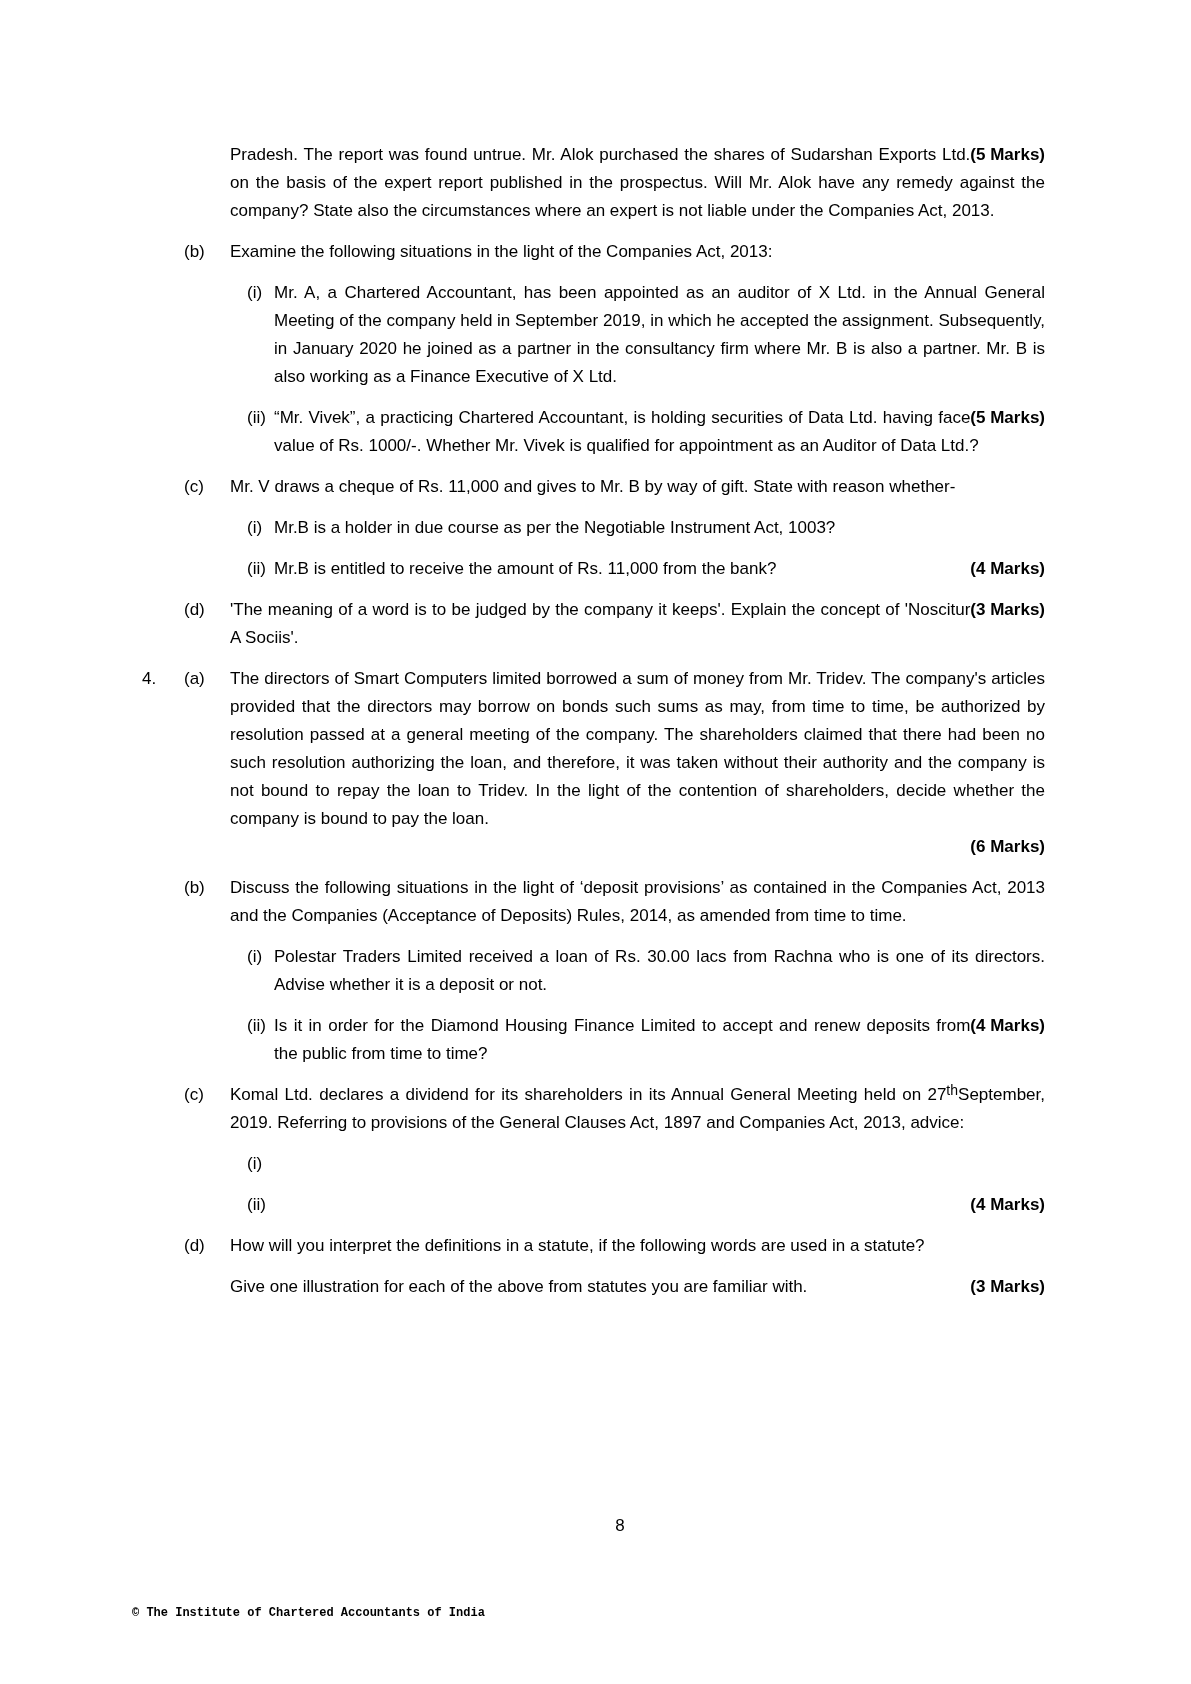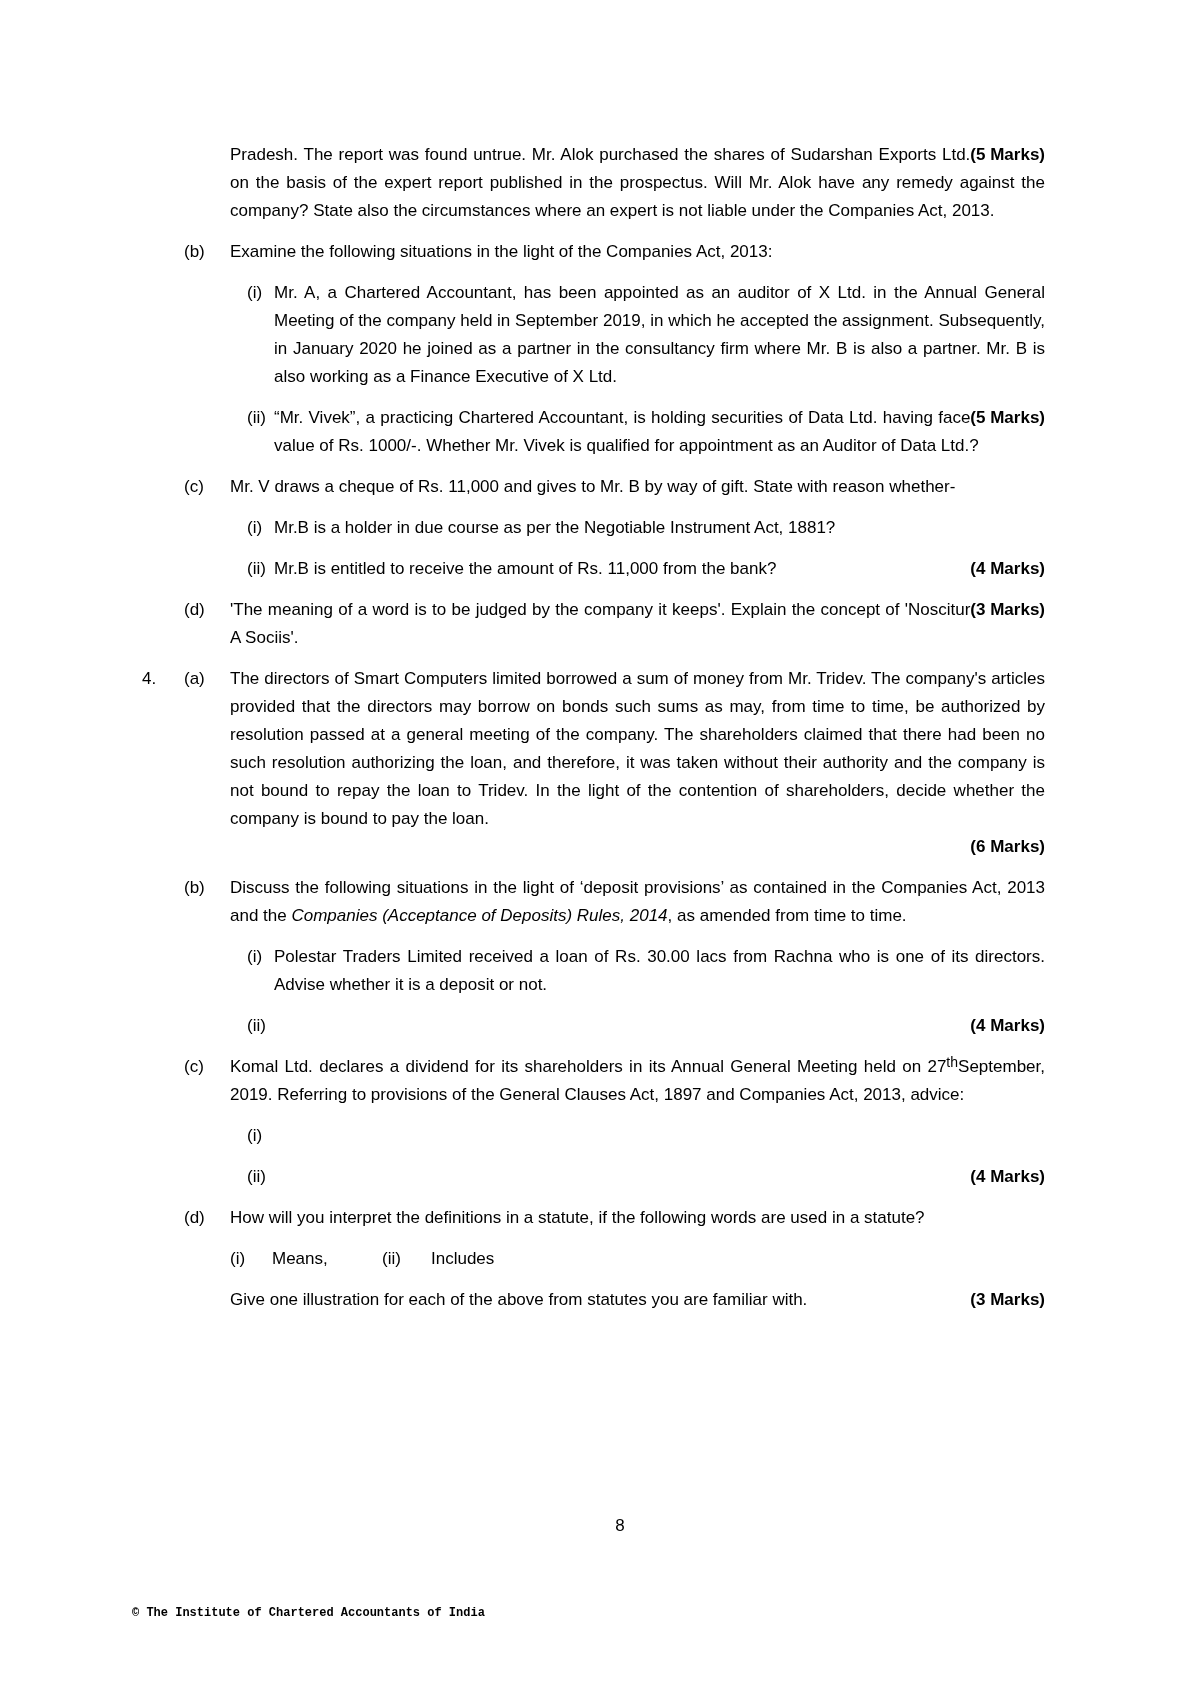--- a/index.html
+++ b/index.html
@@ -19,21 +19,21 @@
     left:142px; top:141px;
     width:903px;
   }
   .row { display:flex; margin-bottom:13px; }
   .c-num    { flex:0 0 42px; }
   .c-letter { flex:0 0 46px; }
   .c-roman  { flex:0 0 44px; padding-left:17px; box-sizing:border-box; }
   .body { flex:1; text-align:justify; }
   .marks { float:right; font-weight:bold; }
   .marks-line { text-align:right; font-weight:bold; }
-  .it { font-style:italic; }
+  .it { }
   .sup { font-size:14px; position:relative; top:-5px; }
   .inl-label-1 { display:inline-block; width:42px; }
   .inl-text-1  { display:inline-block; width:110px; }
   .inl-label-2 { display:inline-block; width:49px; }
   .pagenum {
     position:absolute; top:1512px; left:0; width:1240px;
     text-align:center;
   }
   .footer {
     position:absolute; left:132px; top:1601px;
@@ -76,21 +76,21 @@
     <div class="row">
       <span class="c-num"></span>
       <span class="c-letter">(c)</span>
       <div class="body"><span>Mr. V draws a cheque of Rs. 11,000 and gives to Mr. B by way of gift. State with reason whether-</span></div>
     </div>
 
     <div class="row">
       <span class="c-num"></span>
       <span class="c-letter"></span>
       <span class="c-roman">(i)</span>
-      <div class="body"><span>Mr.B is a holder in due course as per the Negotiable Instrument Act, 1881?</span></div>
+      <div class="body"><span>Mr.B is a holder in due course as per the Negotiable Instrument Act, 1003?</span></div>
     </div>
 
     <div class="row">
       <span class="c-num"></span>
       <span class="c-letter"></span>
       <span class="c-roman">(ii)</span>
       <div class="body"><span class="marks">(4 Marks)</span><span>Mr.B is entitled to receive the amount of Rs. 11,000 from the bank?</span></div>
     </div>
 
     <div class="row">
@@ -118,21 +118,21 @@
       <span class="c-num"></span>
       <span class="c-letter"></span>
       <span class="c-roman">(i)</span>
       <div class="body"><span>Polestar Traders Limited received a loan of Rs. 30.00 lacs from Rachna who is one of its directors. Advise whether it is a deposit or not.</span></div>
     </div>
 
     <div class="row">
       <span class="c-num"></span>
       <span class="c-letter"></span>
       <span class="c-roman">(ii)</span>
-      <div class="body"><span class="marks">(4 Marks)</span></div>
+      <div class="body"><span class="marks">(4 Marks)</span><span>Is it in order for the Diamond Housing Finance Limited to accept and renew deposits from the public from time to time?</span></div>
     </div>
 
     <div class="row">
       <span class="c-num"></span>
       <span class="c-letter">(c)</span>
       <div class="body"><span>Komal Ltd. declares a dividend for its shareholders in its Annual General Meeting held on 27</span><span class="sup">th</span><span>September, 2019. Referring to provisions of the General Clauses Act, 1897 and Companies Act, 2013, advice:</span></div>
     </div>
 
     <div class="row">
       <span class="c-num"></span>
@@ -146,25 +146,20 @@
       <span class="c-roman">(ii)</span>
       <div class="body"><span class="marks">(4 Marks)</span></div>
     </div>
 
     <div class="row">
       <span class="c-num"></span>
       <span class="c-letter">(d)</span>
       <div class="body"><span>How will you interpret the definitions in a statute, if the following words are used in a statute?</span></div>
     </div>
 
-    <div class="row">
-      <span class="c-num"></span>
-      <span class="c-letter"></span>
-      <div class="body"><span class="inl-label-1">(i)</span><span class="inl-text-1">Means,</span><span class="inl-label-2">(ii)</span><span>Includes</span></div>
-    </div>
 
     <div class="row">
       <span class="c-num"></span>
       <span class="c-letter"></span>
       <div class="body"><span class="marks">(3 Marks)</span><span>Give one illustration for each of the above from statutes you are familiar with.</span></div>
     </div>
 
   </div>
 
   <div class="pagenum">8</div>

